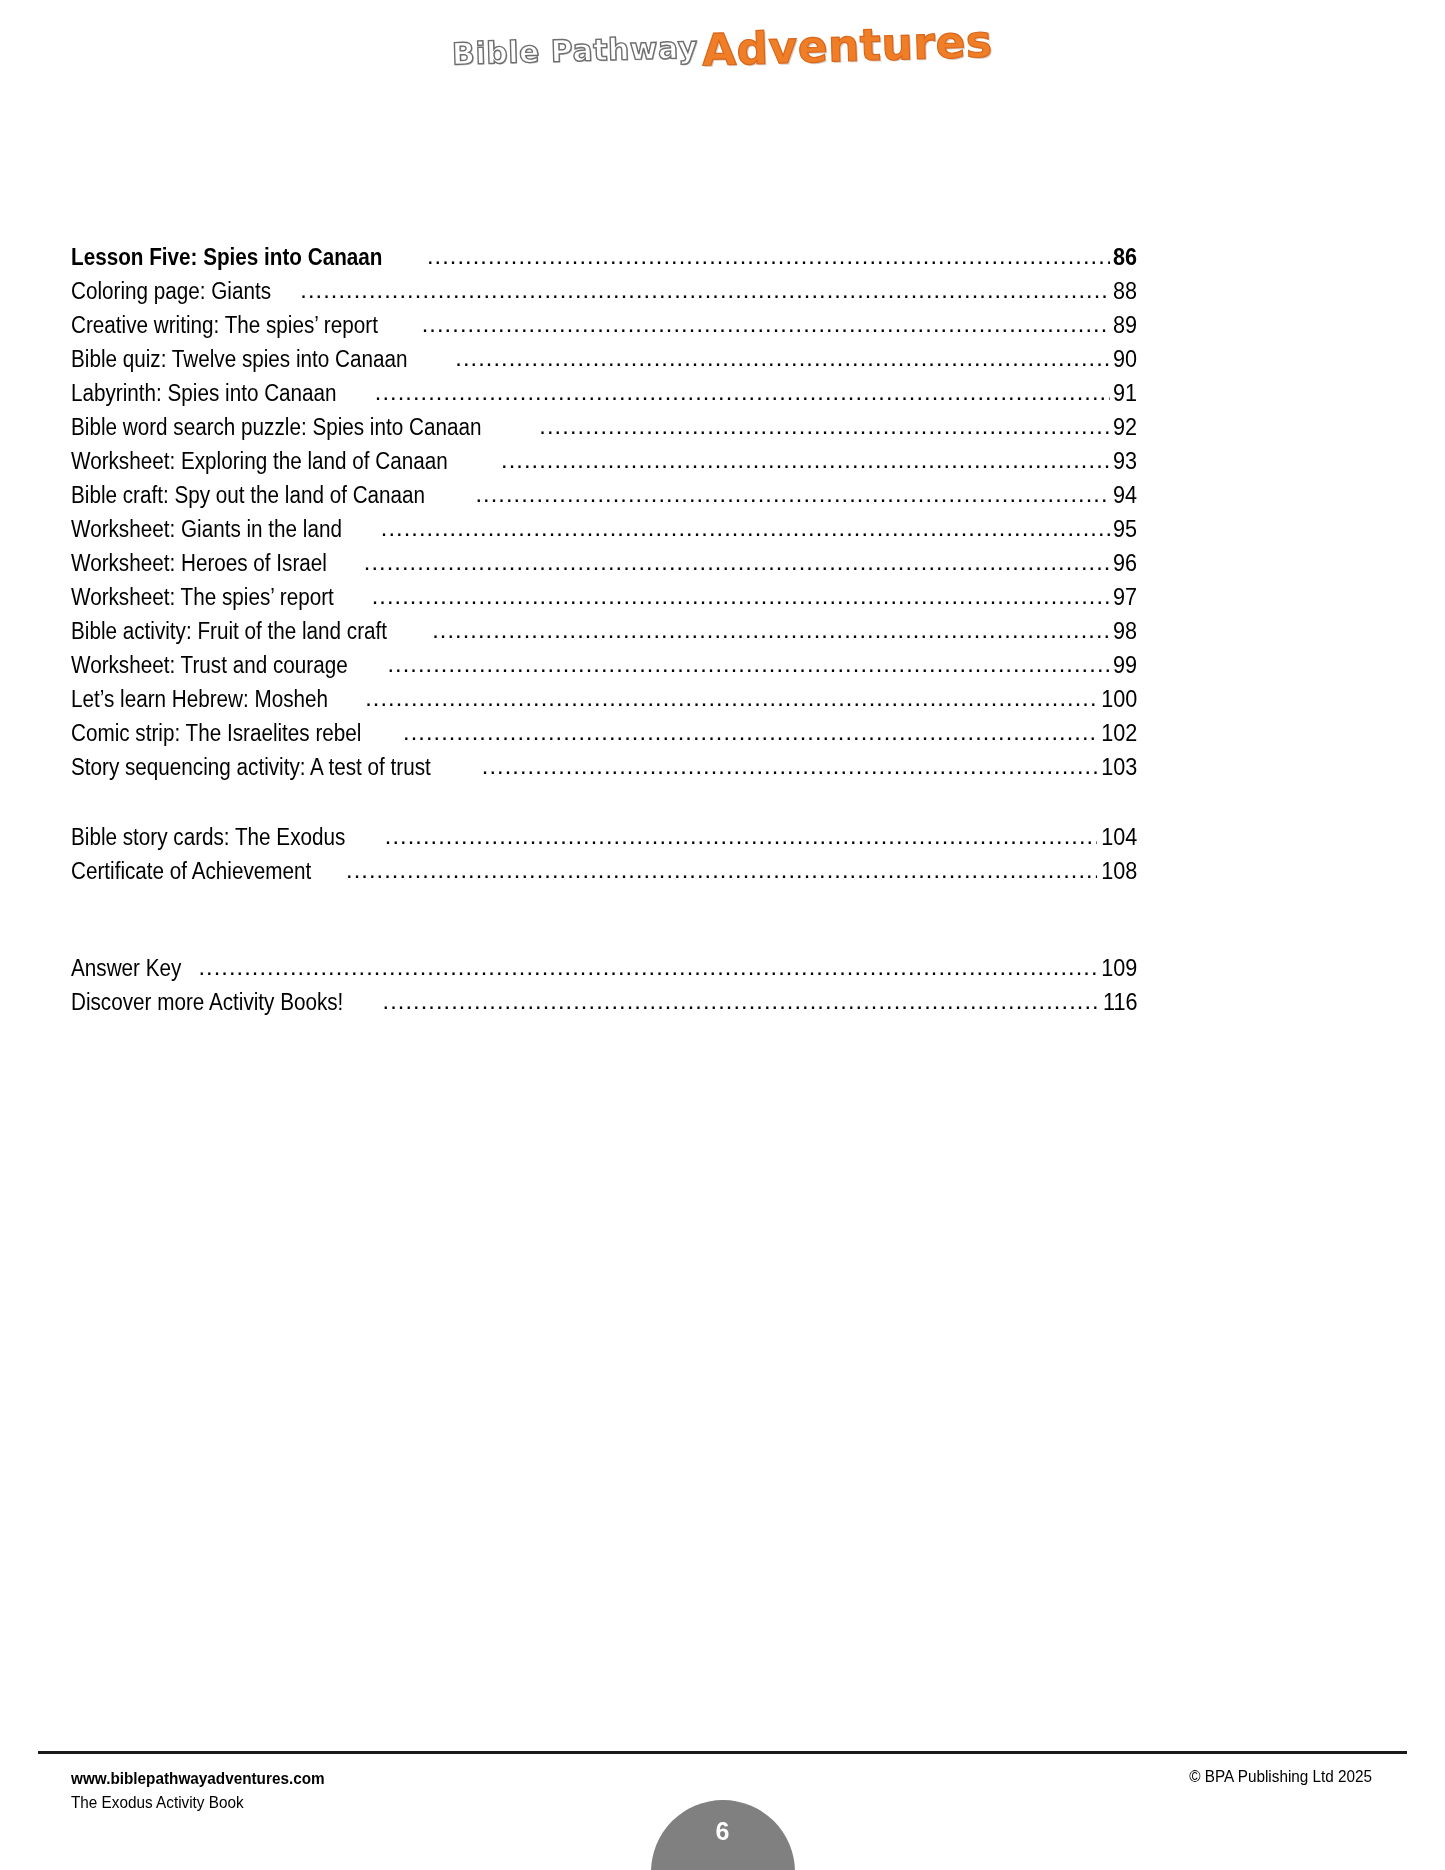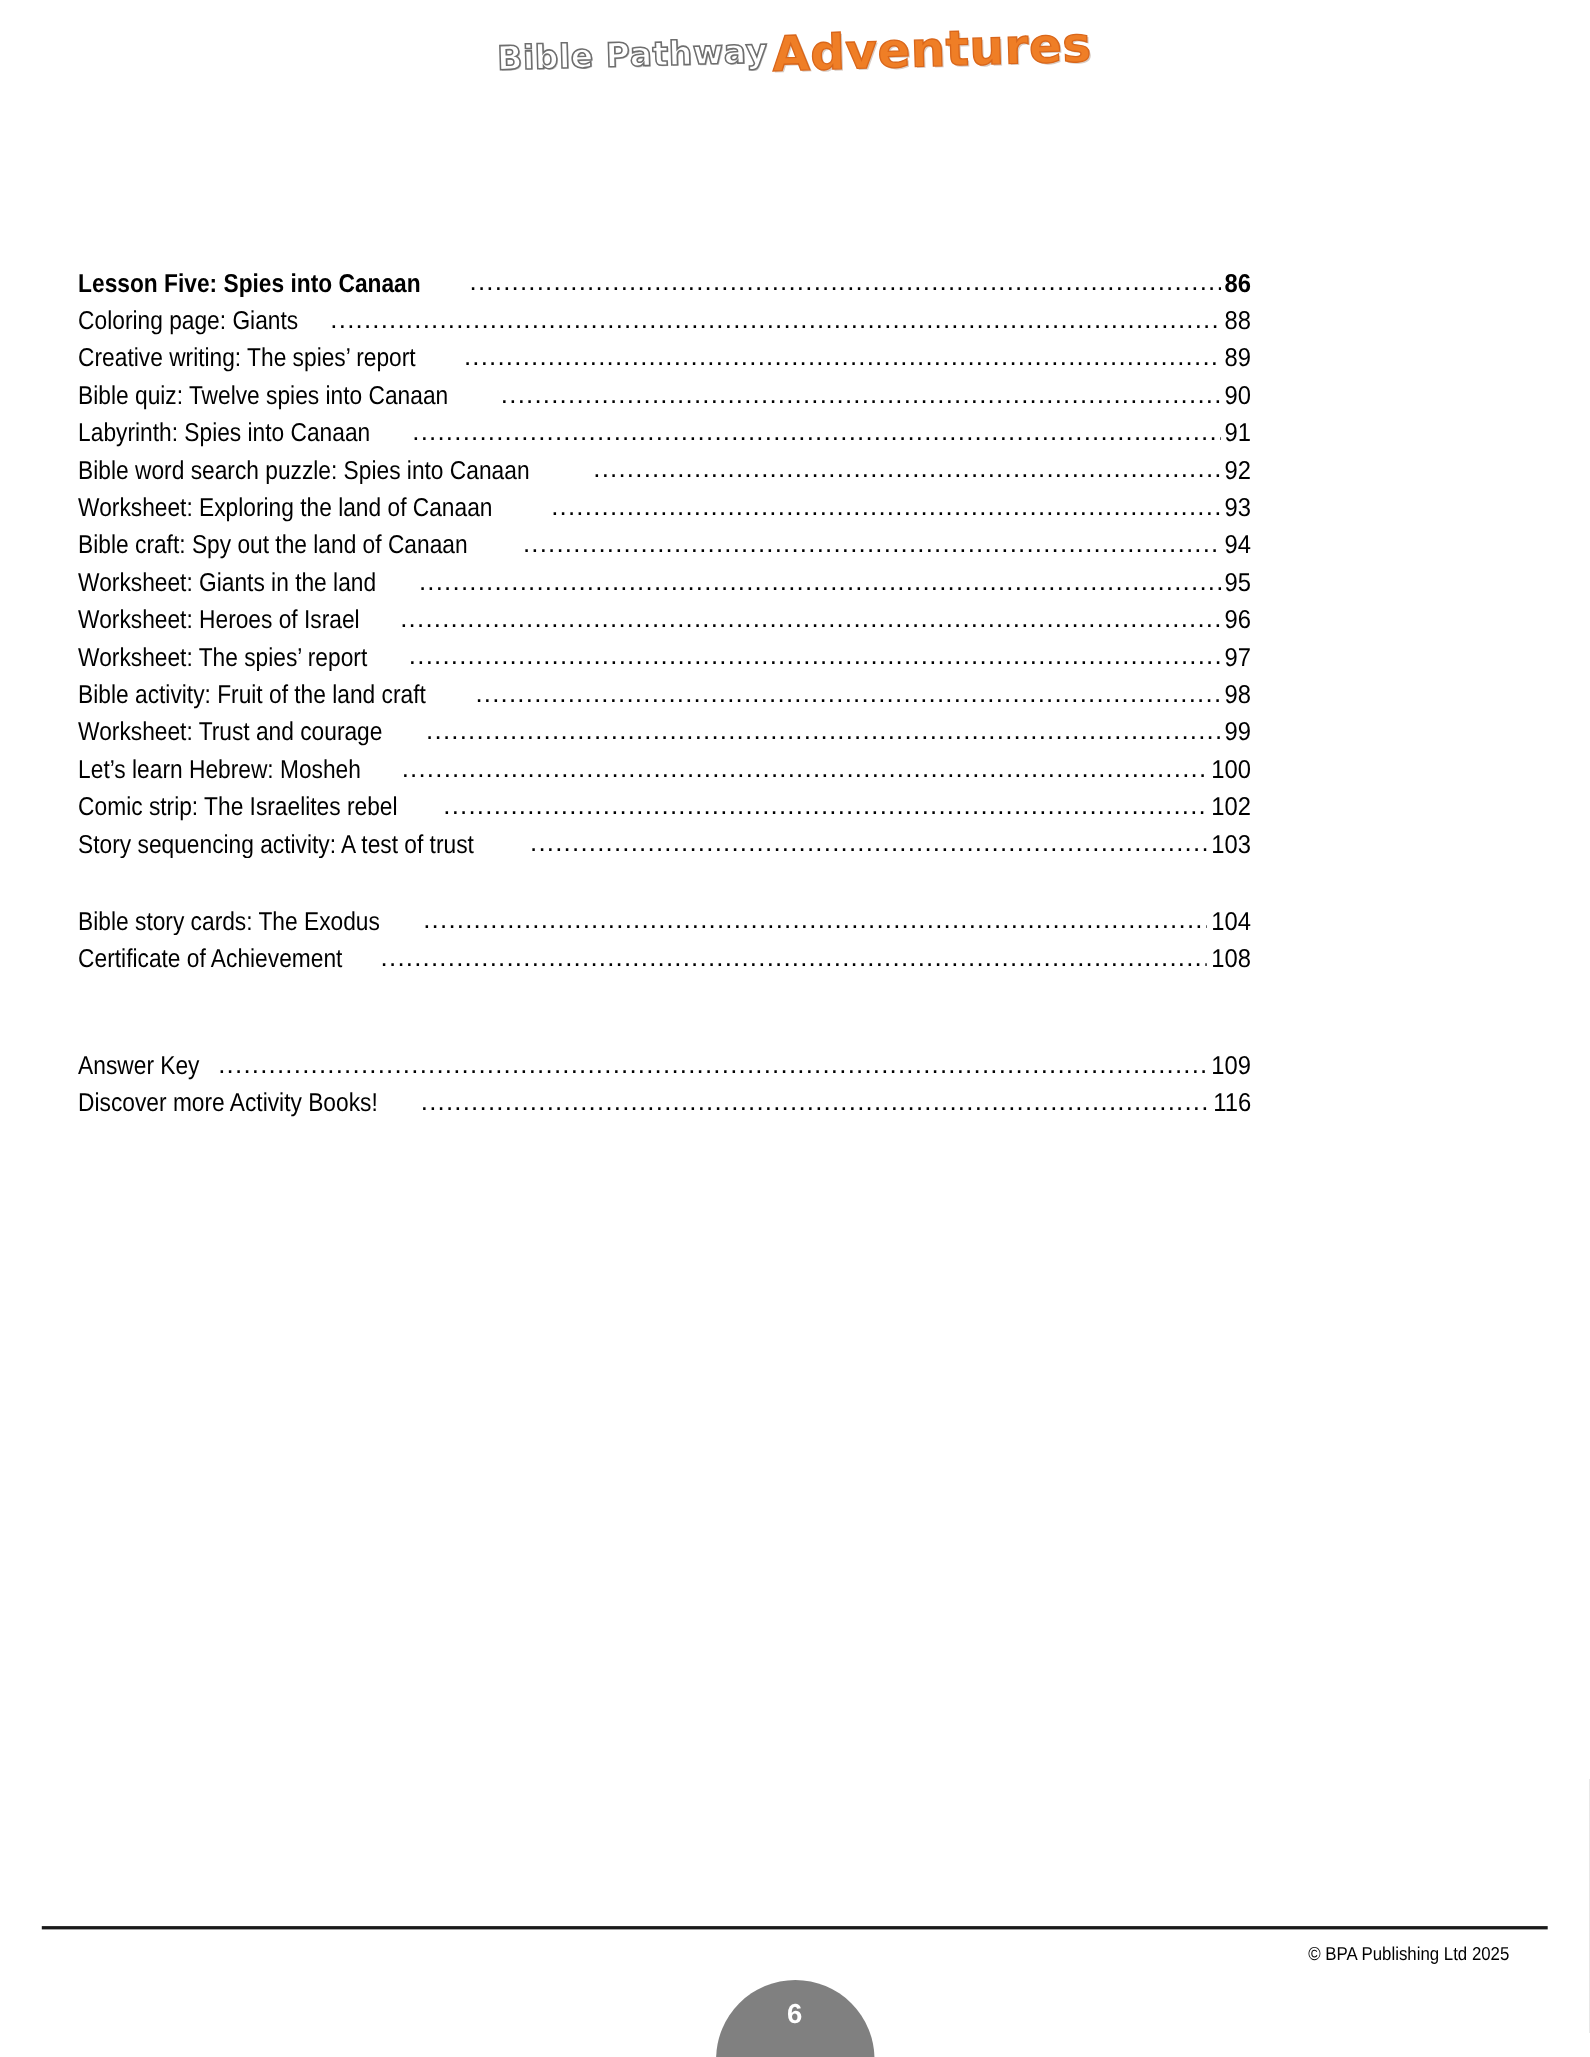--- a/index.html
+++ b/index.html
@@ -275,18 +275,22 @@
       </div>
       <div class="toc-row">
         <span class="toc-title">Discover more Activity Books!</span>
         <span class="toc-leader">....................................................................................................................................................................................................................................................................</span>
         <span class="toc-page">116</span>
       </div>
     </div>
 
   <div class="footer-rule"></div>
 
+  <div class="footer-left">
+    <span class="site">www.biblepathwayadventures.com</span>
+    <span class="book">The Exodus Activity Book</span>
+  </div>
 
   <div class="footer-right">© BPA Publishing Ltd 2025</div>
 
   <div class="page-circle">6</div>
 
 </div>
 
 </body></html>

